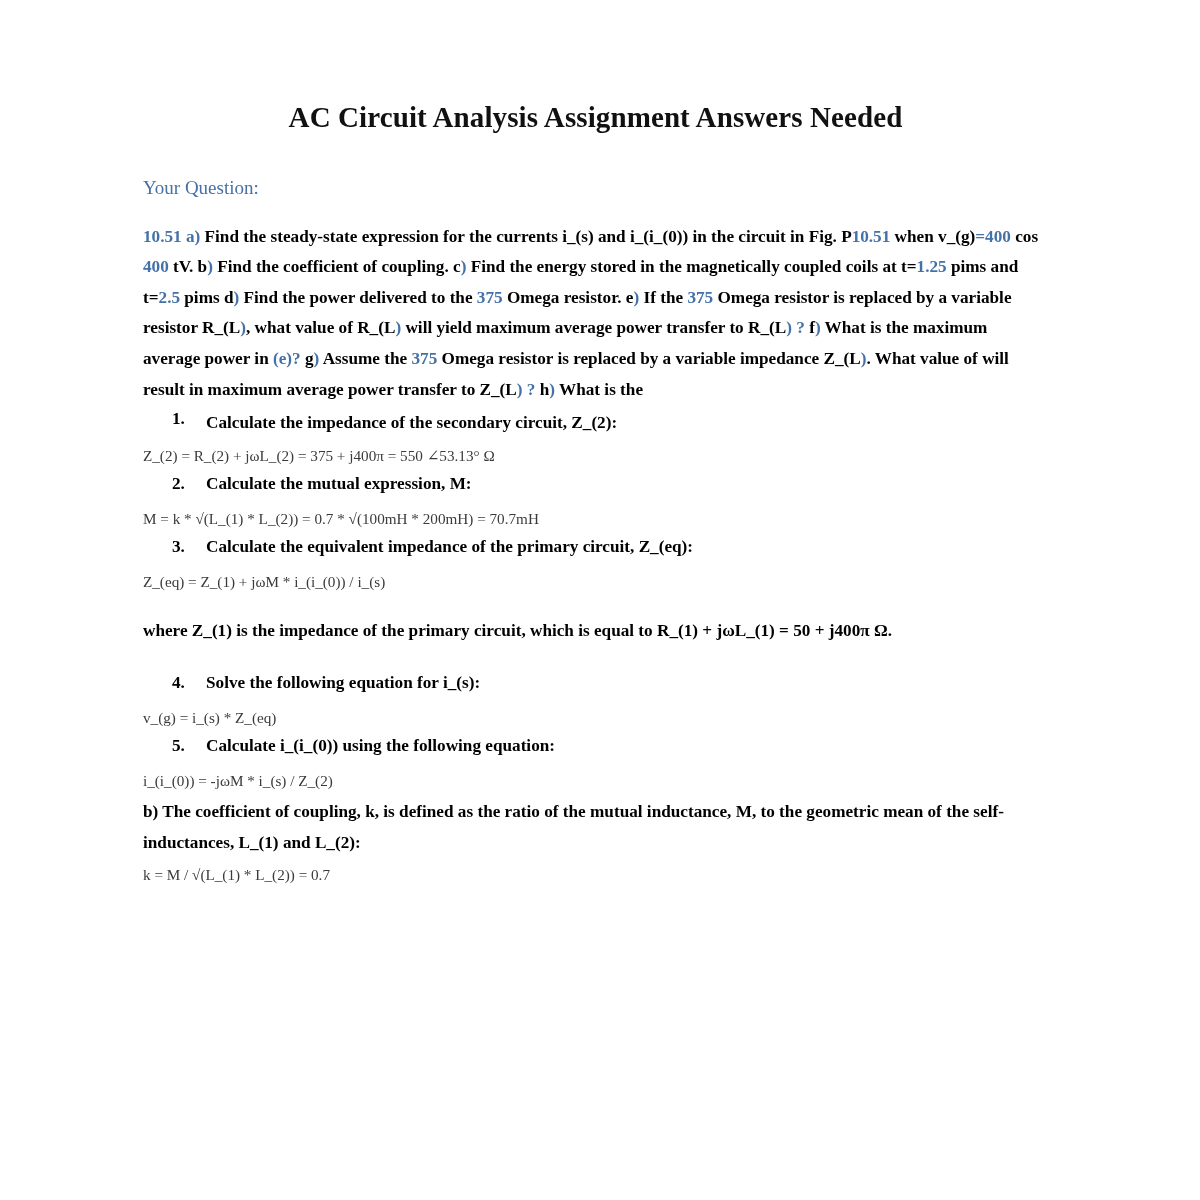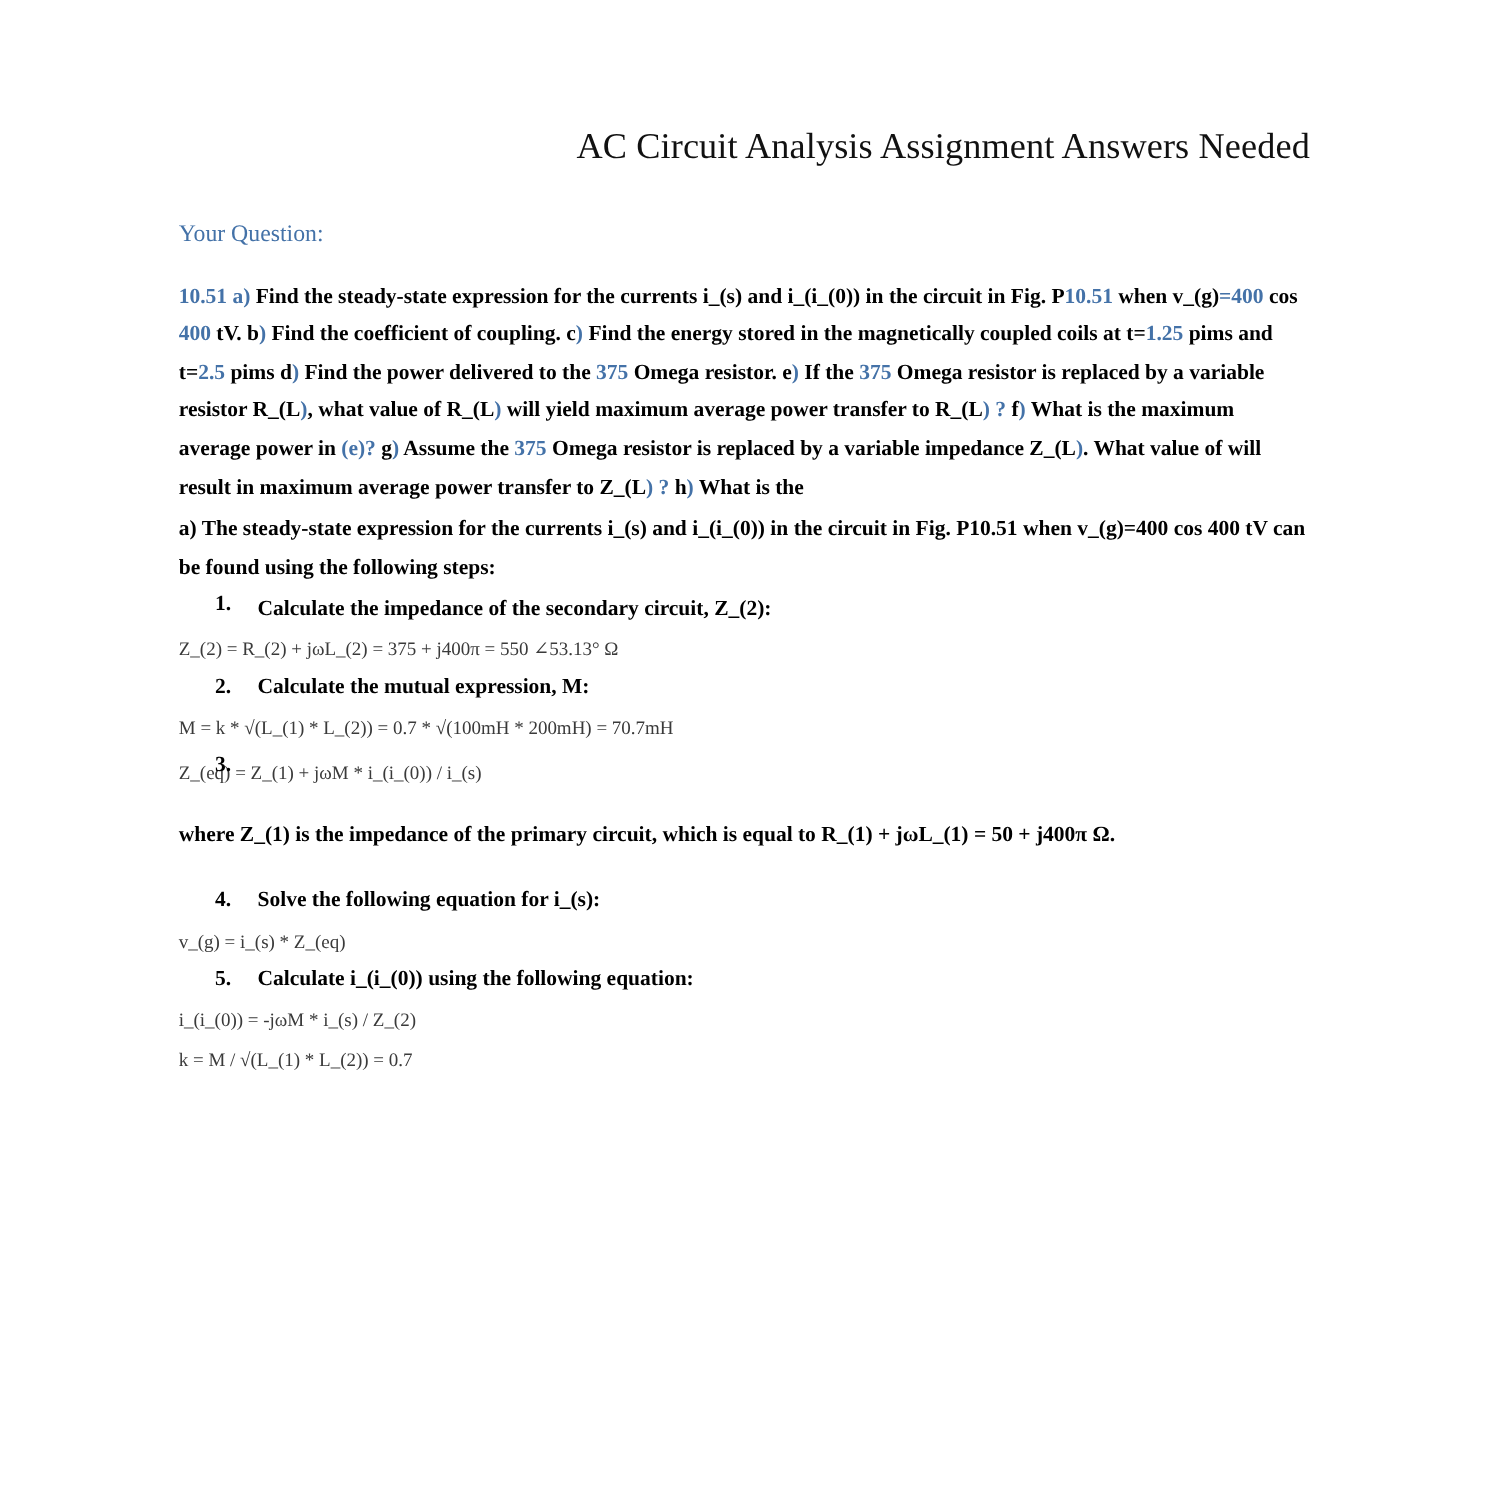--- a/index.html
+++ b/index.html
@@ -25,22 +25,22 @@
   .content {
     position: absolute;
     left: 143px;
     top: 0;
     width: 905px;
   }
 
   
   .doc-title {
     font-size: 29px;
-    font-weight: normal;
-    text-align: right;
+    font-weight: bold;
+    text-align: center;
     color: #111111;
     margin: 0;
     padding-top: 100px;
     letter-spacing: 0.1px;
     line-height: 1.2;
   }
 
   
   .section-heading {
     color: #4472a8;
@@ -169,44 +169,41 @@
       <span>g</span><span class="hl">)</span>
       <span>Assume the</span>
       <span class="hl">375</span>
       <span>Omega resistor is replaced by a variable impedance Z_(L</span><span class="hl">)</span><span>. What value of will result in maximum average power transfer to Z_(L</span><span class="hl">)</span>
       <span class="hl">?</span>
       <span>h</span><span class="hl">)</span>
       <span>What is the</span>
     </p>
 
 
-    <p class="body-par par-answer">
-      <span>a)</span>
-      <span>The steady-state expression for the currents i_(s) and i_(i_(0)) in the circuit in Fig. P10.51 when v_(g)=400 cos 400 tV can be found using the following steps:</span>
-    </p>
 
     <ol class="steps">
       <li class="step-block">
         <span class="li-num">1.</span>
         <span>Calculate the impedance of the secondary circuit, Z_(2):</span>
       </li>
     </ol>
     <p class="formula">Z_(2) = R_(2) + jωL_(2) = 375 + j400π = 550 ∠53.13° Ω</p>
 
     <ol class="steps">
       <li>
         <span class="li-num">2.</span>
         <span>Calculate the mutual expression, M:</span>
       </li>
     </ol>
     <p class="formula formula-gap-top">M = k * √(L_(1) * L_(2)) = 0.7 * √(100mH * 200mH) = 70.7mH</p>
 
     <ol class="steps">
       <li>
         <span class="li-num">3.</span>
+        <span>Calculate the equivalent impedance of the primary circuit, Z_(eq):</span>
       </li>
     </ol>
     <p class="formula formula-gap-top">Z_(eq) = Z_(1) + jωM * i_(i_(0)) / i_(s)</p>
 
     <p class="body-par par-where">where Z_(1) is the impedance of the primary circuit, which is equal to R_(1) + jωL_(1) = 50 + j400π Ω.</p>
 
     <ol class="steps" style="padding-top:22px;">
       <li>
         <span class="li-num">4.</span>
         <span>Solve the following equation for i_(s):</span>
@@ -215,17 +212,21 @@
     <p class="formula formula-gap-top">v_(g) = i_(s) * Z_(eq)</p>
 
     <ol class="steps">
       <li>
         <span class="li-num">5.</span>
         <span>Calculate i_(i_(0)) using the following equation:</span>
       </li>
     </ol>
     <p class="formula formula-gap-top">i_(i_(0)) = -jωM * i_(s) / Z_(2)</p>
 
+    <p class="body-par par-b">
+      <span>b)</span>
+      <span>The coefficient of coupling, k, is defined as the ratio of the mutual inductance, M, to the geometric mean of the self-inductances, L_(1) and L_(2):</span>
+    </p>
 
     <p class="formula formula-tight">k = M / √(L_(1) * L_(2)) = 0.7</p>
 
   </div>
 </div>
 
 </body></html>

